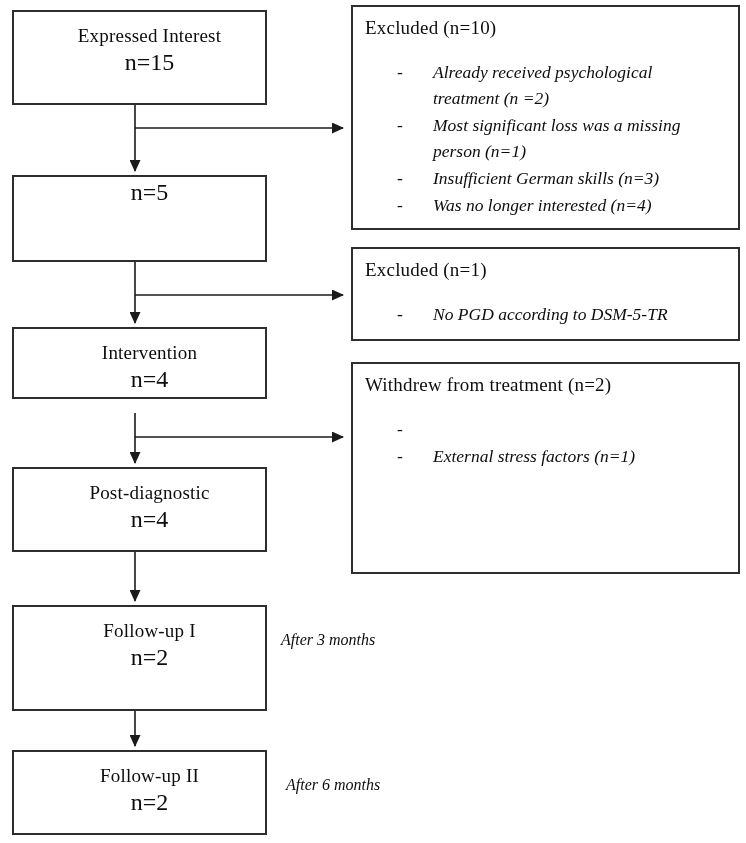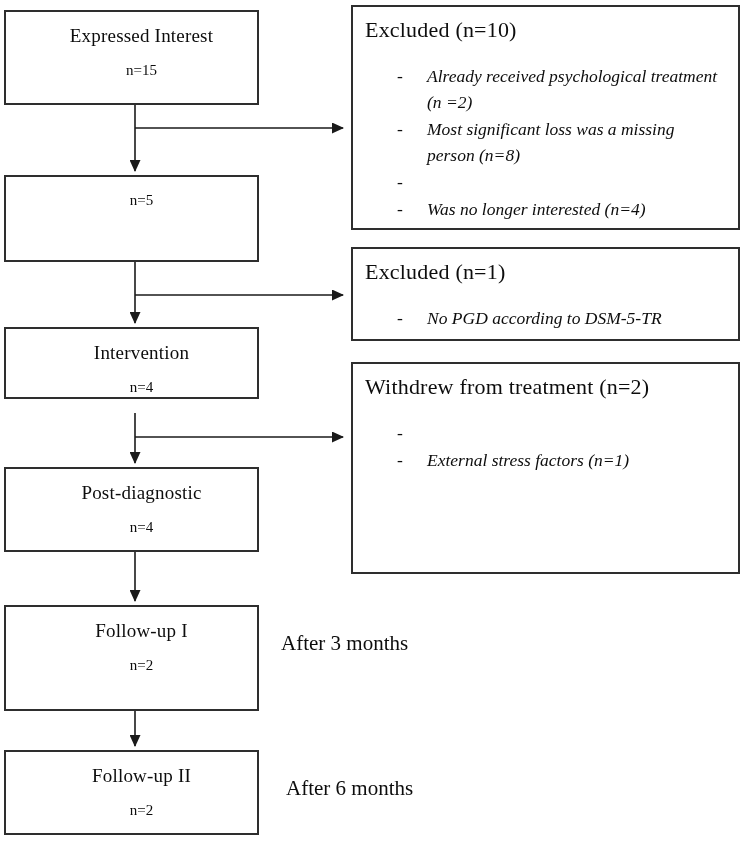--- a/index.html
+++ b/index.html
@@ -17,51 +17,51 @@
     overflow: hidden;
   }
   #connectors {
     position: absolute;
     left: 0; top: 0;
     width: 746px; height: 843px;
     pointer-events: none;
   }
   .fbox {
     position: absolute;
-    left: 4px;
+    left: 12px;
     width: 255px;
     border: 2px solid #2e2e2e;
     box-sizing: border-box;
     background: #ffffff;
     display: flex;
     flex-direction: column;
     align-items: center;
     text-align: center;
     padding-left: 20px;
   }
   .fbox-label {
     font-size: 19px;
     margin-top: 13px;
     letter-spacing: 0.2px;
   }
   .fbox-n {
-    font-size: 15px;
-    margin-top: 15px;
+    font-size: 24px;
+    margin-top: 2px;
   }
   .sbox {
     position: absolute;
     left: 351px;
     width: 389px;
     border: 2px solid #2e2e2e;
     box-sizing: border-box;
     background: #ffffff;
     padding: 10px 14px 8px 12px;
   }
   .sbox-title {
-    font-size: 22px;
+    font-size: 19px;
     letter-spacing: 0.2px;
   }
   .sbox-list {
     margin: 0;
     padding: 0;
     list-style: none;
     margin-top: 20px;
   }
   .sbox-item {
     display: flex;
@@ -71,24 +71,26 @@
     margin-bottom: 1px;
   }
   .dash {
     flex: 0 0 30px;
     padding-left: 32px;
     box-sizing: content-box;
   }
   .sbox-item-text {
     flex: 1 1 auto;
     padding-right: 6px;
+    margin-left: 6px;
   }
   .annotation {
     position: absolute;
-    font-size: 21px;
+    font-style: italic;
+    font-size: 16px;
     white-space: nowrap;
   }
 </style>
 </head>
 <body>
 
 <div id="canvas">
 
   <svg id="connectors" viewBox="0 0 746 843" xmlns="http://www.w3.org/2000/svg">
     <defs>
@@ -142,24 +144,25 @@
 
   <div class="sbox" style="top:5px;height:225px">
     <div class="sbox-title">Excluded (n=10)</div>
     <ul class="sbox-list">
       <li class="sbox-item">
         <span class="dash">-</span>
         <span class="sbox-item-text">Already received psychological treatment (n =2)</span>
       </li>
       <li class="sbox-item">
         <span class="dash">-</span>
-        <span class="sbox-item-text">Most significant loss was a missing person (n=8)</span>
+        <span class="sbox-item-text">Most significant loss was a missing person (n=1)</span>
       </li>
       <li class="sbox-item">
         <span class="dash">-</span>
+        <span class="sbox-item-text">Insufficient German skills (n=3)</span>
       </li>
       <li class="sbox-item">
         <span class="dash">-</span>
         <span class="sbox-item-text">Was no longer interested (n=4)</span>
       </li>
     </ul>
   </div>
 
   <div class="sbox" style="top:247px;height:94px">
     <div class="sbox-title">Excluded (n=1)</div>

